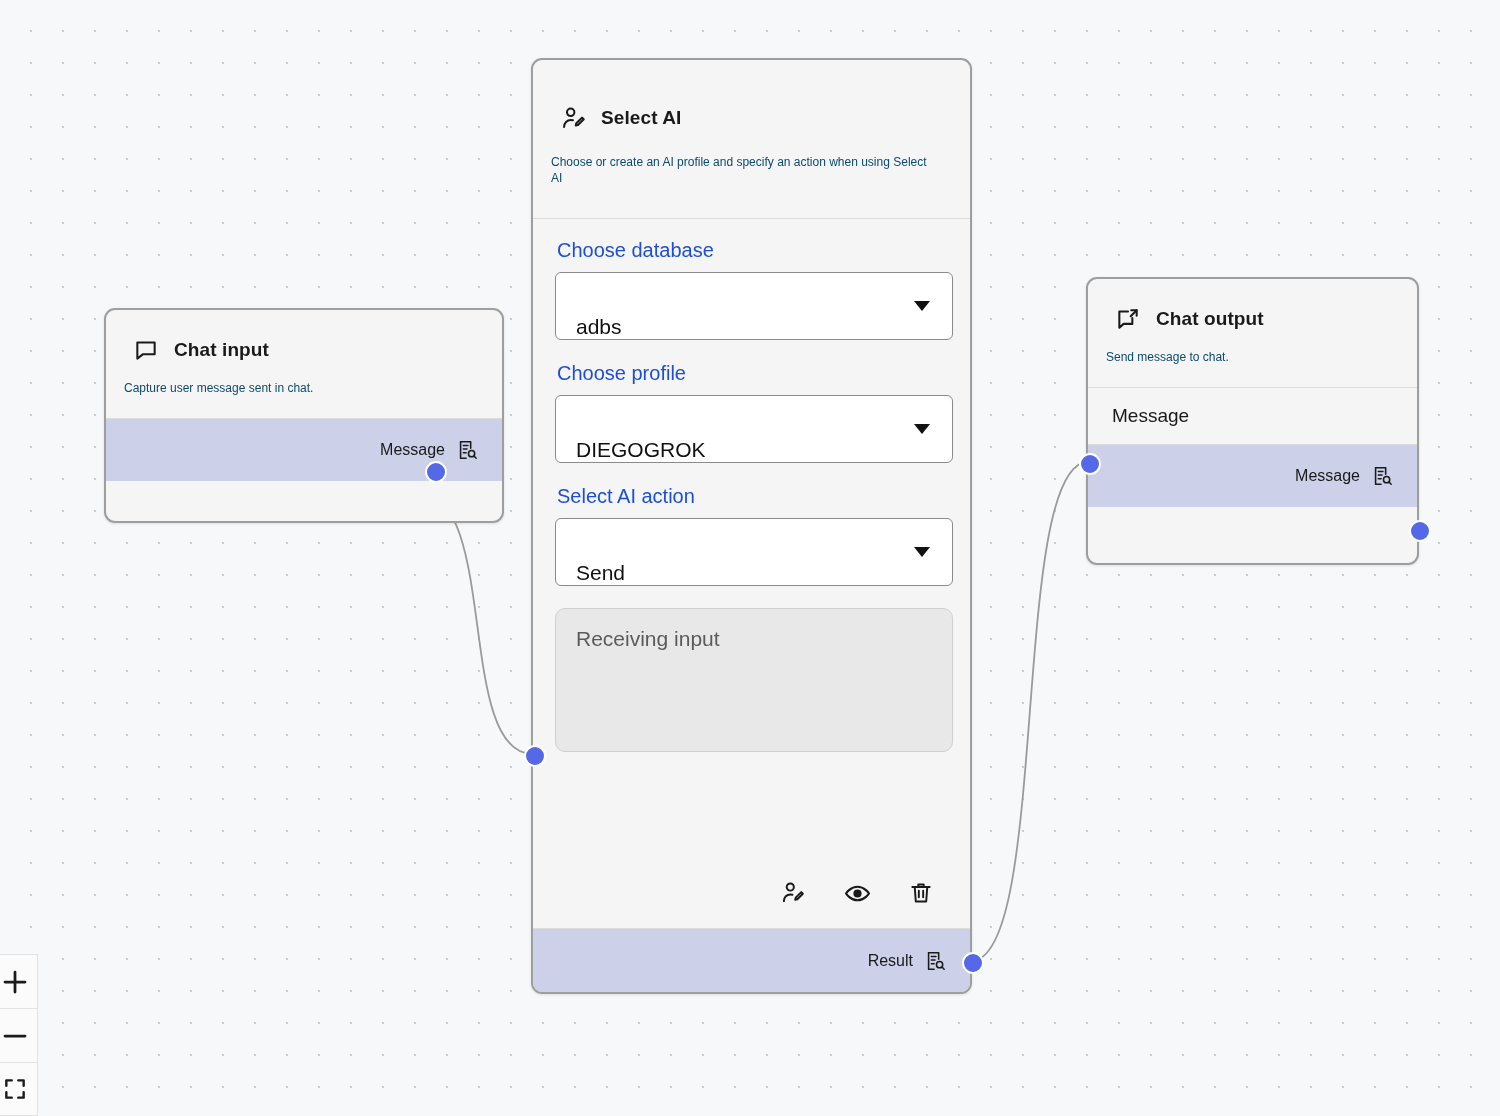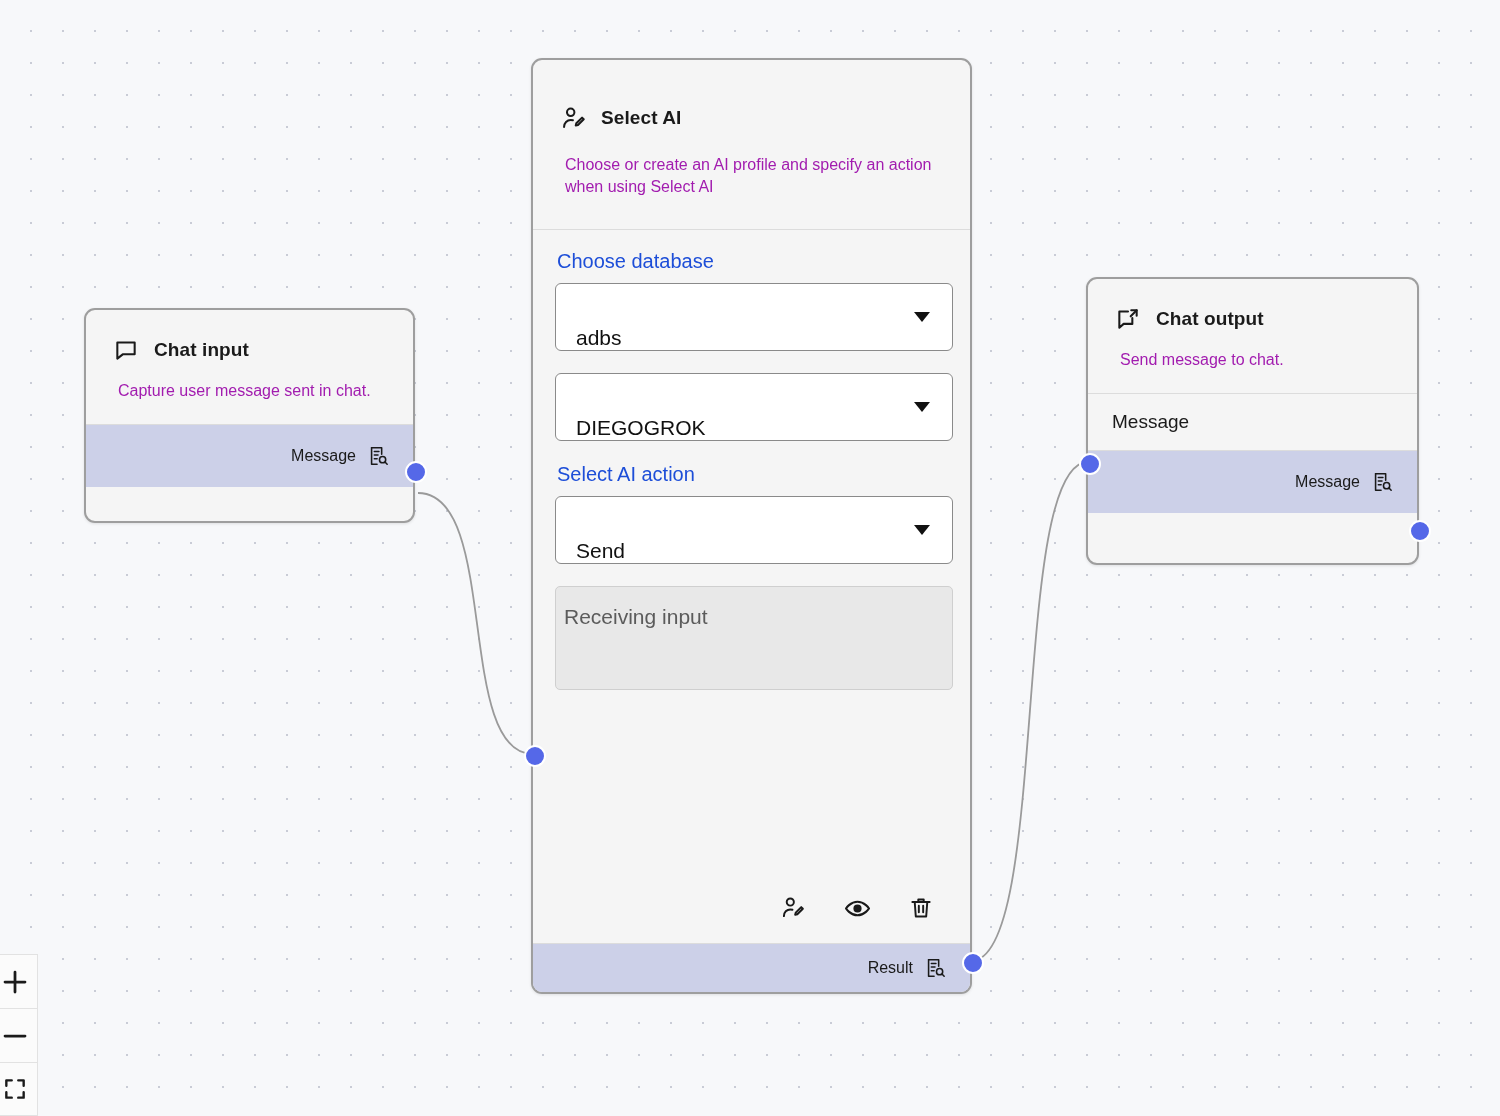--- a/index.html
+++ b/index.html
@@ -62,24 +62,24 @@
     display: flex; align-items: center; justify-content: center;
     flex: 0 0 auto;
   }
   .node-title {
     font-size: 19px;
     font-weight: bold;
     color: #1a1a1a;
     letter-spacing: 0.1px;
   }
   .node-desc {
-    padding: 16px 26px 22px 32px;
-    font-size: 16px;
+    padding: 16px 26px 22px 18px;
+    font-size: 12px;
     line-height: 1.35;
-    color: #a21caf;
+    color: #0c4a6e;
   }
 
   .divider { height: 1px; background: #dcdcdc; }
 
   .port-row {
     background: #ccd0e8;
     display: flex;
     align-items: center;
     justify-content: flex-end;
     gap: 11px;
@@ -147,25 +147,25 @@
     top: 50%;
     transform: translateY(-50%);
     width: 0; height: 0;
     border-left: 8px solid transparent;
     border-right: 8px solid transparent;
     border-top: 10px solid #111111;
   }
   .textarea-box {
     box-sizing: border-box;
     width: 398px;
-    height: 104px;
+    height: 144px;
     background: #e8e8e8;
     border: 1.2px solid #cfcfcf;
-    border-radius: 5px;
-    padding: 18px 8px;
+    border-radius: 10px;
+    padding: 18px 20px;
     margin-bottom: 10px;
   }
   .textarea-placeholder {
     font-size: 21px;
     color: #5b5b5b;
   }
   .toolbar-row {
     display: flex;
     justify-content: flex-end;
     align-items: center;
@@ -205,21 +205,21 @@
 </head>
 <body>
 
 <div id="canvas">
 
   <svg id="edges" viewBox="0 0 1500 1116" width="1500" height="1116">
     <path d="M 418 493 C 500 493, 455 754, 533 754" fill="none" stroke="#9a9a9a" stroke-width="1.8"></path>
     <path d="M 971 961 C 1050 961, 1010 462, 1088 462" fill="none" stroke="#9a9a9a" stroke-width="1.8"></path>
   </svg>
 
-  <div class="node" style="left:84px; top:308px; width:331px; height:215px;">
+  <div class="node" style="left:104px; top:308px; width:400px; height:215px;">
     <div class="node-inner">
       <div class="node-header">
         <span class="icon-box">
           <svg width="26" height="26" viewBox="0 0 24 24" fill="none" stroke="#1a1a1a" stroke-width="1.9" stroke-linecap="round" stroke-linejoin="round">
             <path d="M4 5h16v11H9l-5 4V5z"></path>
           </svg>
         </span>
         <span class="node-title">Chat input</span>
       </div>
       <div class="node-desc">Capture user message sent in chat.</div>
@@ -258,20 +258,21 @@
       <div class="divider"></div>
 
       <div class="form-body">
 
         <div class="field-label">Choose database</div>
         <div class="select-box">
           <span class="select-value">adbs</span>
           <span class="caret"></span>
         </div>
 
+        <div class="field-label">Choose profile</div>
         <div class="select-box">
           <span class="select-value">DIEGOGROK</span>
           <span class="caret"></span>
         </div>
 
         <div class="field-label">Select AI action</div>
         <div class="select-box">
           <span class="select-value">Send</span>
           <span class="caret"></span>
         </div>
@@ -299,21 +300,21 @@
           <svg width="26" height="26" viewBox="0 0 24 24" fill="none" stroke="#1a1a1a" stroke-width="1.8" stroke-linecap="round" stroke-linejoin="round">
             <path d="M4 6.5h16"></path>
             <path d="M9.5 6.5V4.2h5v2.3"></path>
             <path d="M6.2 6.5l1 13.3h9.6l1-13.3"></path>
             <path d="M10 10v6M14 10v6"></path>
           </svg>
         </span>
       </div>
 
       <div class="divider"></div>
-      <div class="port-row" style="height:48px;">
+      <div class="port-row" style="height:63px;">
         <span class="port-label">Result</span>
         <span style="display:flex;align-items:center;">
           <svg width="22" height="22" viewBox="0 0 24 24" fill="none" stroke="#1a1a1a" stroke-width="1.7" stroke-linecap="round" stroke-linejoin="round">
             <path d="M5 3h11v7"></path>
               <path d="M5 3v18h6"></path>
             <path d="M8 7h5"></path>
               <path d="M8 11h4"></path>
               <path d="M8 15h3"></path>
             <circle cx="17" cy="16" r="3.4"></circle>
               <path d="M19.6 18.6L22 21"></path>

